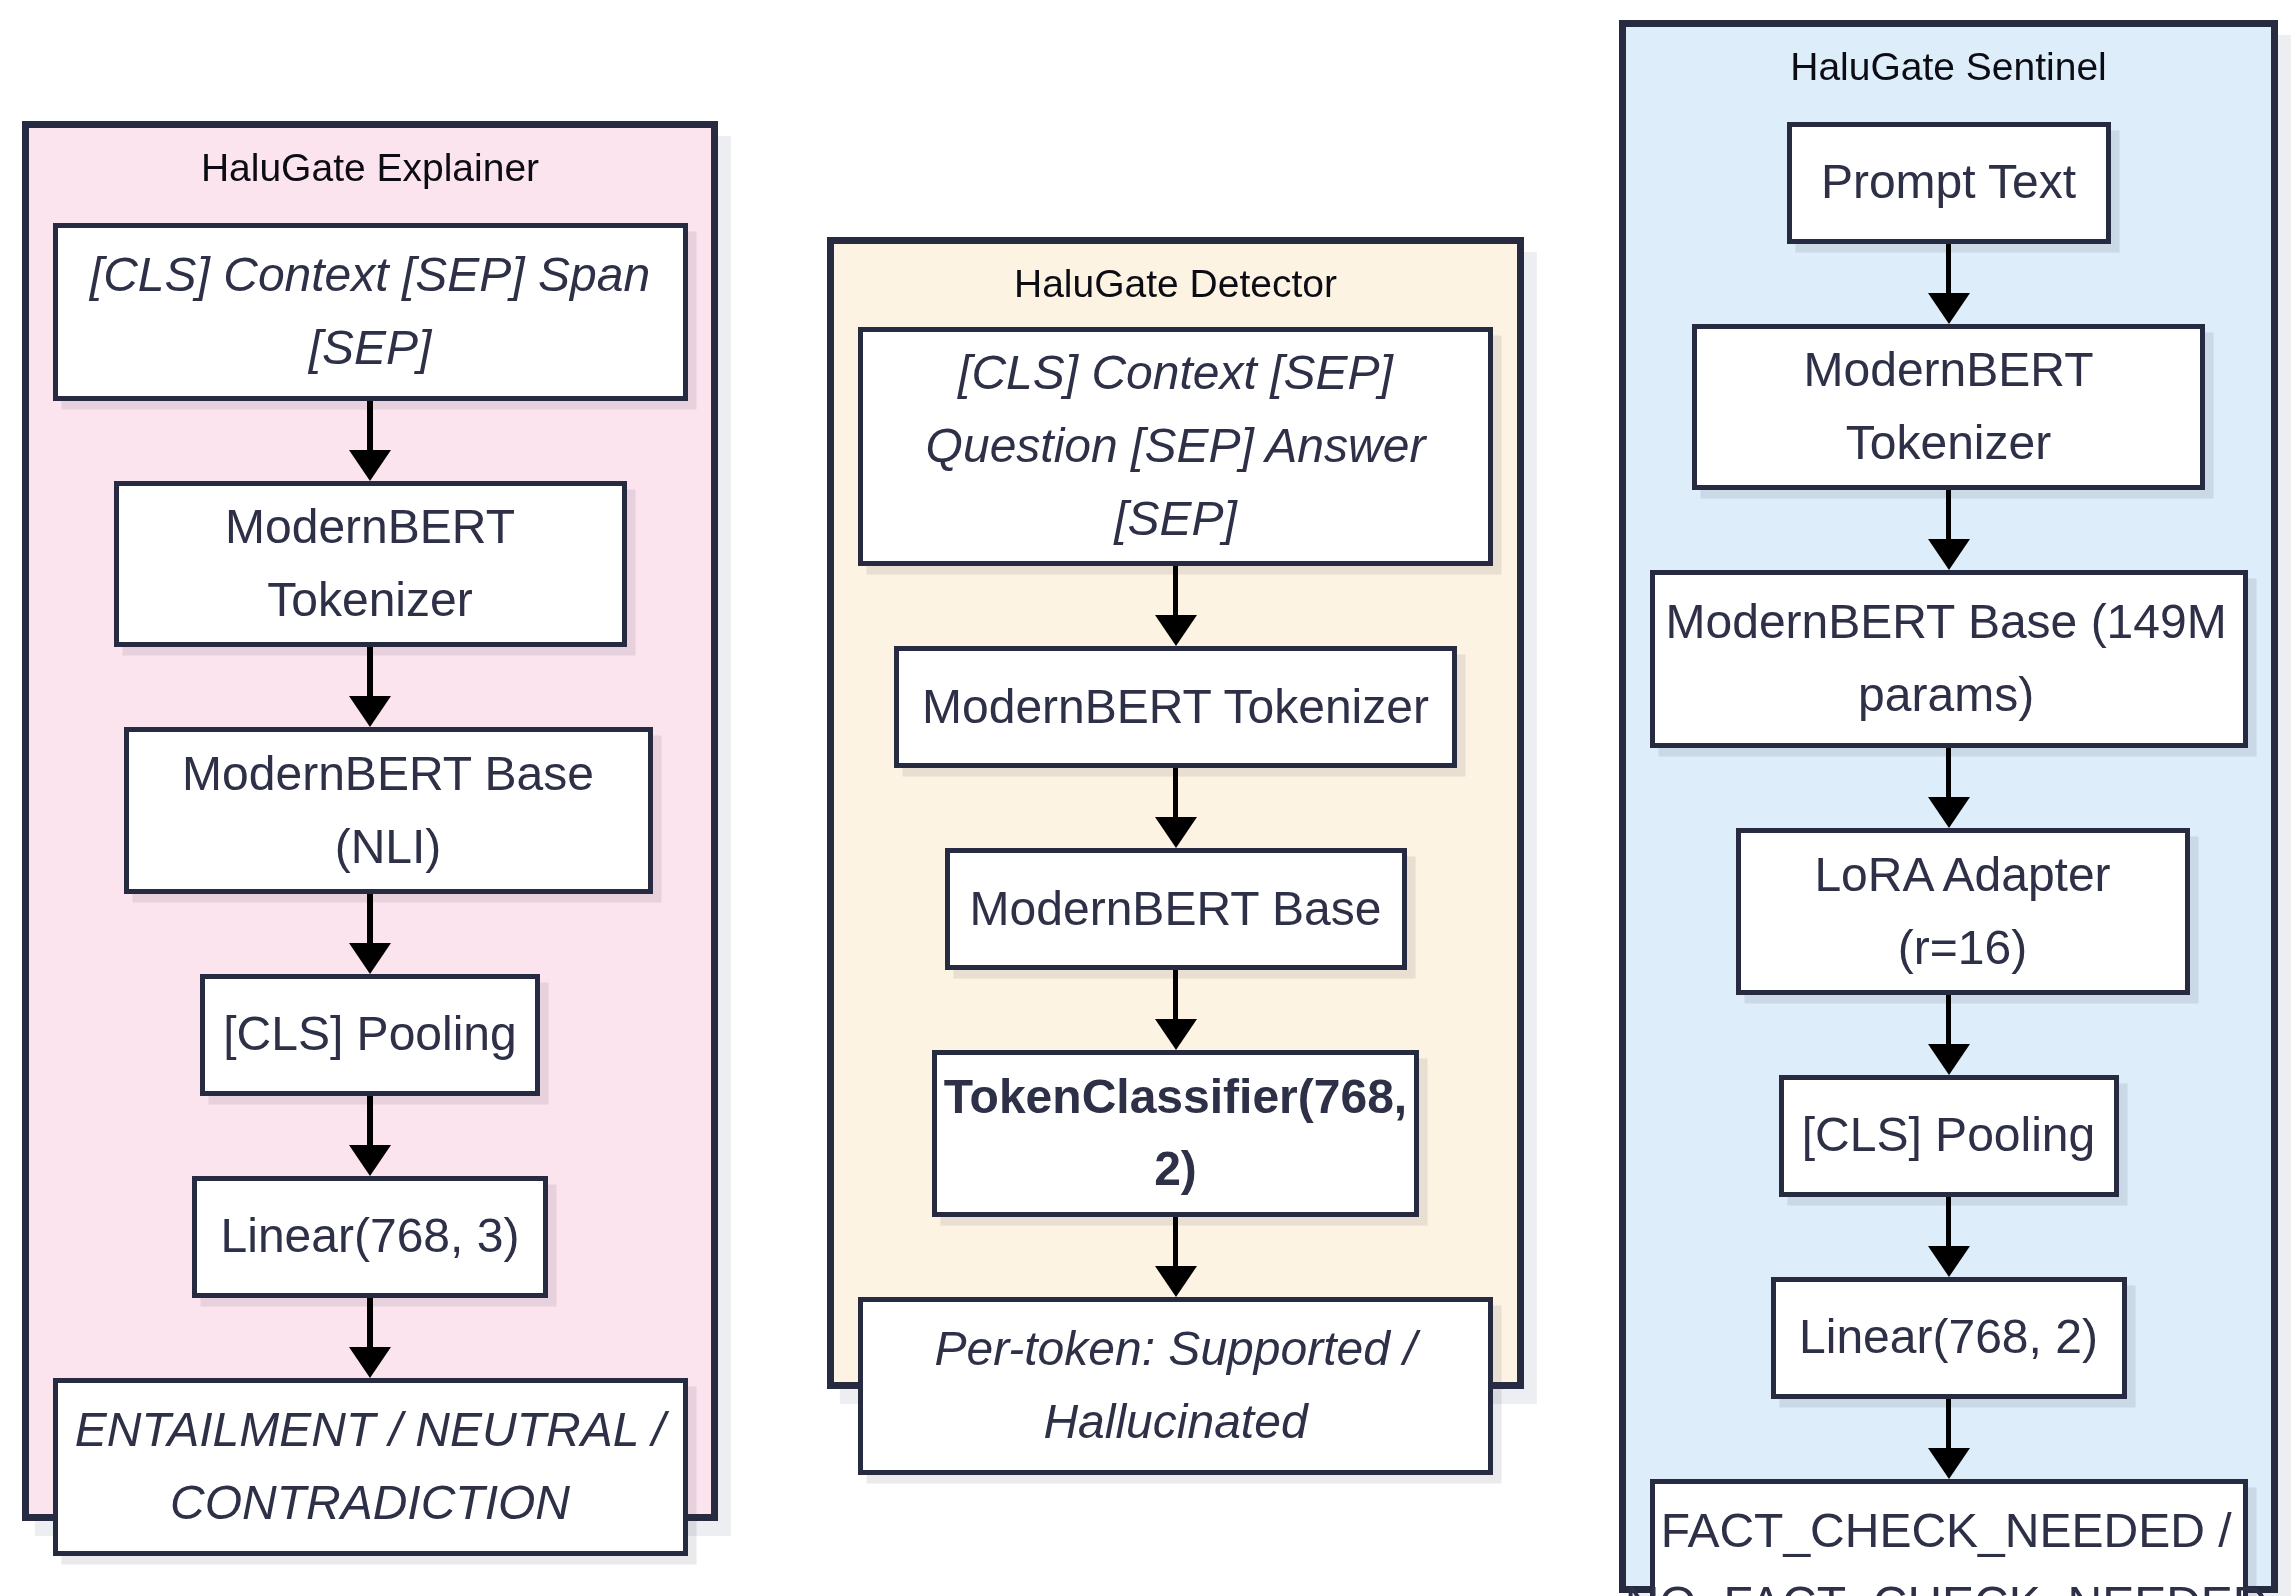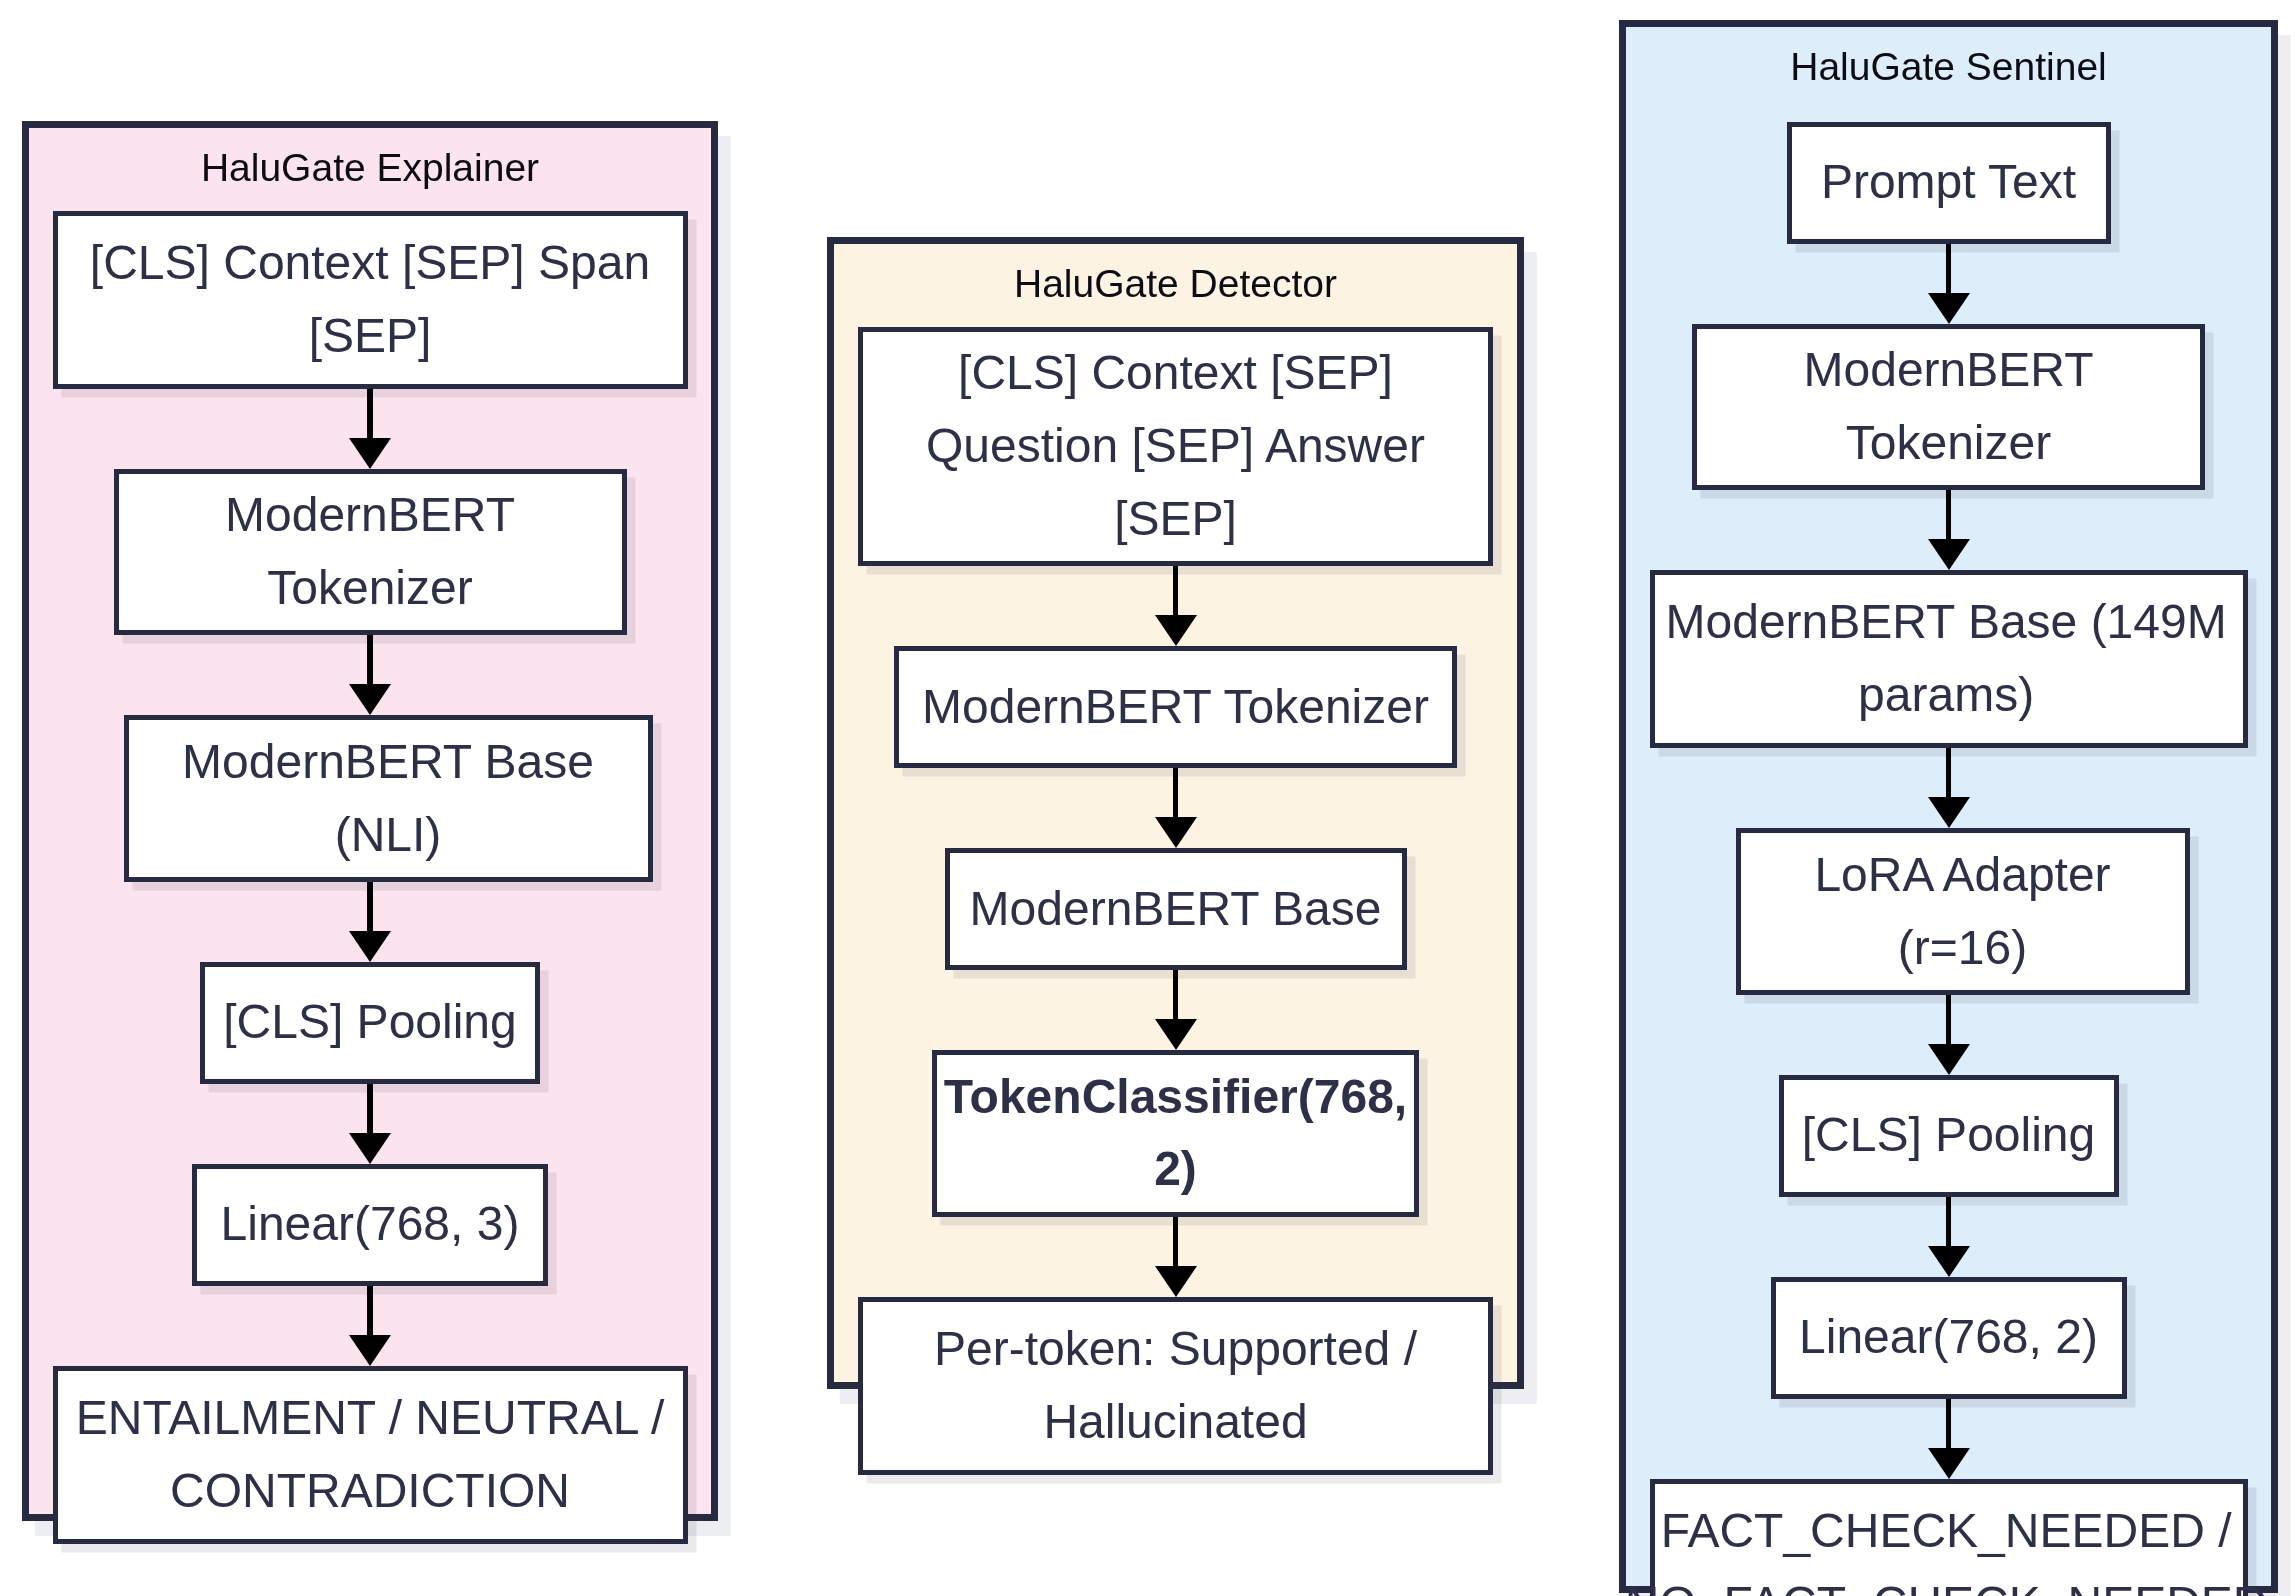--- a/index.html
+++ b/index.html
@@ -29,21 +29,21 @@
 
   .panel-title {
     margin-top: 16px;
     font-size: 39px;
     line-height: 1.25;
     font-weight: 500;
     color: #0c0c14;
     text-align: center;
     letter-spacing: 0px;
   }
-  .explainer .panel-title { margin-bottom: 18px; }
+  .explainer .panel-title { margin-bottom: 30px; }
   .detector  .panel-title { margin-bottom: 18px; }
   .sentinel  .panel-title { margin-bottom: 30px; }
 
   .node {
     background: #ffffff;
     border: 5.8px solid #272b42;
     box-shadow: 8.5px 8.5px 0 rgba(45, 48, 71, 0.10);
     display: flex;
     align-items: center;
     justify-content: center;
@@ -62,21 +62,21 @@
   .w610  { width: 324px; }
   .w640  { width: 340px; }
   .w670  { width: 356px; }
   .w855  { width: 454px; margin-left: 28px; }
   .w870  { width: 462px; }
   .w965  { width: 513px; }
   .w995  { width: 529px; margin-left: 36px; }
   .w1060 { width: 563px; }
   .w1090 { width: 487px; font-weight: bold; }
   .w1125 { width: 598px; padding-left: 8px; }
-  .w1195 { width: 635px; }
+  .w1195 { width: 635px; font-style: italic; }
 
   .arrow {
     height: 80px;
     display: flex;
     flex-direction: column;
     align-items: center;
     justify-content: flex-start;
     flex-shrink: 0;
   }
   .arrow .shaft {

